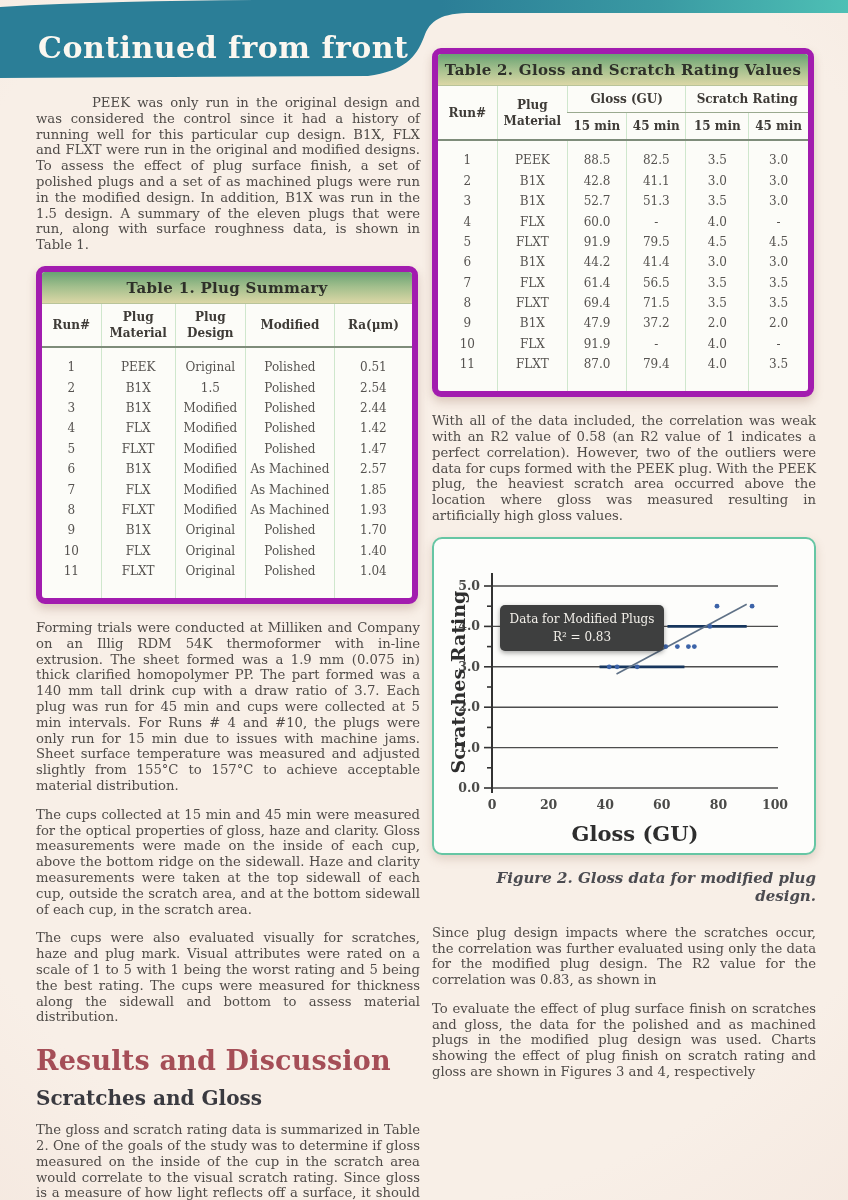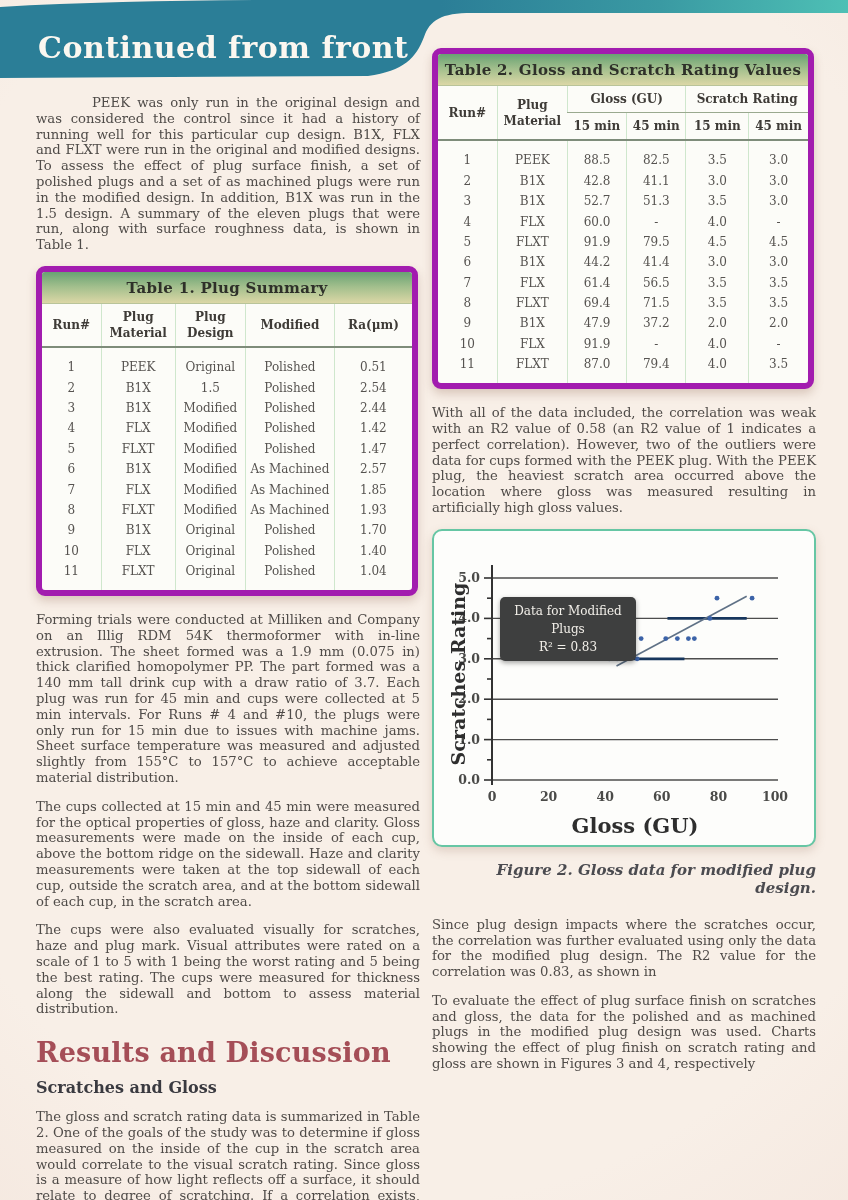--- a/index.html
+++ b/index.html
@@ -24,21 +24,21 @@
   .para {
     font-size:13.2px; line-height:15.8px; text-align:justify;
     margin:0 0 13px 0;
   }
   .para.indent-first { text-indent:56px; }
   .h1-results {
     font-size:27px; font-weight:bold; color:#a54e57;
     margin:20px 0 10px 0; letter-spacing:0.2px;
   }
   .h2-sub {
-    font-size:16px; font-weight:bold; color:#3a3a40;
+    font-size:20px; font-weight:bold; color:#3a3a40;
     margin:0 0 12px 0;
   }
   
   .table-panel {
     background:#fcfcf8; border:6px solid #a21caf; border-radius:9px;
     overflow:hidden; margin:0 2px 16px 0;
     box-shadow:0 5px 10px rgba(150,110,90,0.30);
   }
   .table-title {
     background:linear-gradient(180deg,#68a273 0%, #a3bf8d 48%, #dbd7a6 100%);
@@ -49,35 +49,35 @@
   table.data { width:100%; border-collapse:collapse; font-size:12px; color:#565350; }
   table.data th {
     font-weight:bold; color:#3e3b37; padding:5px 2px; text-align:center;
     vertical-align:middle; line-height:1.35;
   }
   table.data td { text-align:center; padding:3.2px 2px; }
   table.data th + th, table.data td + td { border-left:1px solid #cfe7cd; }
   thead { border-bottom:2px solid #7e8c7a; }
   .group-head th.grouped { border-bottom:1px solid #9aa98f; }
   tbody tr:first-child td { padding-top:12px; }
-  tbody tr:last-child td { padding-bottom:12px; }
+  tbody tr:last-child td { padding-bottom:20px; }
   
   .chart-panel {
     background:#fdfdfb; border:2px solid #66c6a4; border-radius:10px;
     height:318px; margin:6px 0 14px 0; padding-top:2px;
     box-shadow:0 4px 10px rgba(150,110,90,0.25);
   }
   .chart-wrap { position:relative; width:380px; height:280px; }
   .y-axis-title {
     position:absolute; left:-86px; top:130px; width:220px;
     transform:rotate(-90deg); transform-origin:center;
     text-align:center; font-size:19px; font-weight:bold; color:#2e2e2e;
   }
   .chart-annotation {
-    position:absolute; left:66px; top:64px; width:136px;
+    position:absolute; left:66px; top:64px; width:164px;
     background:#3e3f3f; color:#f2efe9; border-radius:5px;
     text-align:center; font-size:12px; line-height:1.5; padding:5px 3px;
     box-shadow:0 2px 5px rgba(0,0,0,0.35);
   }
   .x-axis-title {
     margin-left:58px; width:286px; text-align:center;
     font-size:21px; font-weight:bold; color:#2e2e2e;
   }
   .fig-caption {
     text-align:right; font-size:15px; font-weight:bold; font-style:italic;

